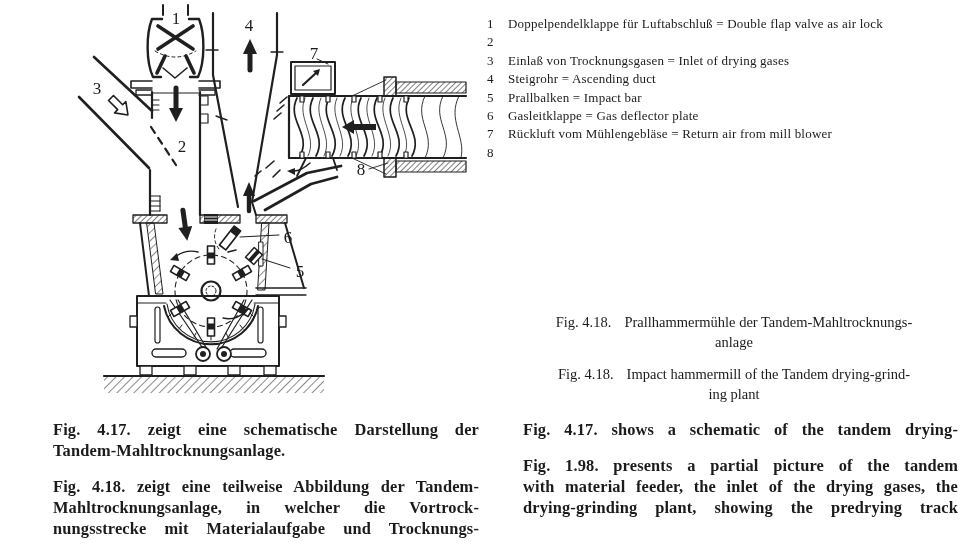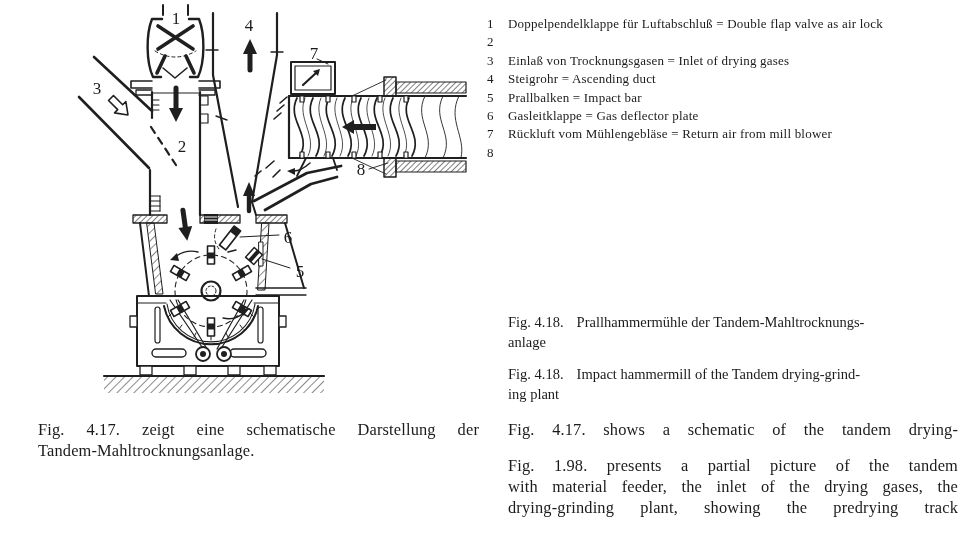--- a/index.html
+++ b/index.html
@@ -5,26 +5,26 @@
   html,body{margin:0;padding:0;background:#ffffff;}
   body{width:966px;height:544px;overflow:hidden;}
   .page{position:relative;width:966px;height:544px;background:#fff;
         font-family:"Liberation Serif", "DejaVu Serif", serif;color:#1b1b1b;}
   .diagram{position:absolute;left:0;top:0;}
   .legend{position:absolute;left:487px;top:15px;font-size:13px;line-height:18.4px;
           letter-spacing:0.2px;width:465px;}
   .legend .row{display:flex;}
   .legend .num{width:21px;flex:none;}
   .captions{position:absolute;left:508px;top:312px;width:452px;font-size:14.5px;line-height:20px;}
-  .caption{margin:0 0 12px 0;}
+  .caption{margin:0 0 12px 0;text-align:center;}
   .cap-fig{margin-right:13px;}
   .bodycol{font-size:16.4px;line-height:21px;letter-spacing:0.15px;}
   .col-left{position:absolute;left:38px;top:419px;width:441px;}
   .col-right{position:absolute;left:508px;top:419px;width:450px;}
-  .para{margin:0 0 15px 0;}
+  .para{margin:0 0 15px 15px;font-weight:bold;}
   .jline{text-align:justify;text-align-last:justify;}
   .jline.last{text-align-last:left;}
   svg text{font-family:"Liberation Serif","DejaVu Serif",serif;font-size:17px;fill:#1b1b1b;}
 </style>
 </head>
 <body>
 
 <div class="page">
 
   <svg class="diagram" width="470" height="415" viewBox="0 0 470 415">
@@ -329,20 +329,25 @@
       <span class="cap-fig">Fig. 4.18.</span><span>Impact hammermill of the Tandem drying-grind-</span><br>
       <span>ing plant</span>
     </p>
   </div>
 
   <div class="bodycol col-left">
     <div class="para">
       <div class="jline">Fig. 4.17. zeigt eine schematische Darstellung der</div>
       <div class="jline last">Tandem-Mahltrocknungsanlage.</div>
     </div>
+    <div class="para">
+      <div class="jline">Fig. 4.18. zeigt eine teilweise Abbildung der Tandem-</div>
+      <div class="jline">Mahltrocknungsanlage, in welcher die Vortrock-</div>
+      <div class="jline">nungsstrecke mit Materialaufgabe und Trocknungs-</div>
+    </div>
   </div>
 
   <div class="bodycol col-right">
     <div class="para">
       <div class="jline">Fig. 4.17. shows a schematic of the tandem drying-</div>
     </div>
     <div class="para">
       <div class="jline">Fig. 1.98. presents a partial picture of the tandem</div>
       <div class="jline">with material feeder, the inlet of the drying gases, the</div>
       <div class="jline">drying-grinding plant, showing the predrying track</div>

